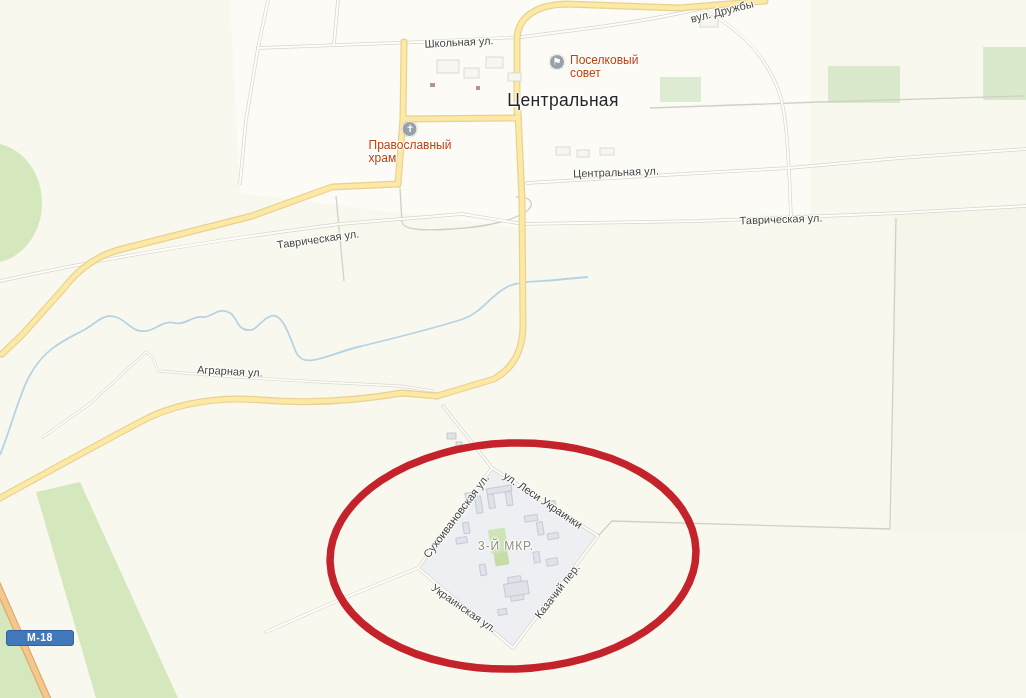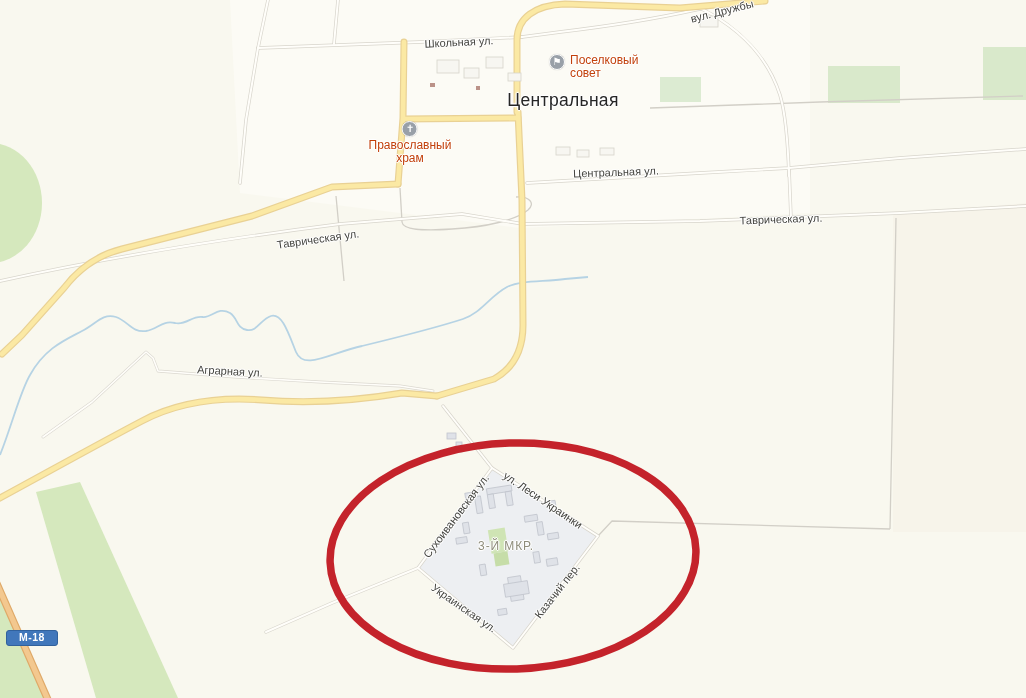--- a/index.html
+++ b/index.html
@@ -38,24 +38,24 @@
   .poi{position:absolute;display:flex;}
   .poi-icon{
     width:16px;height:16px;border-radius:50%;background:#99a0a8;
     color:#fff;display:flex;align-items:center;justify-content:center;
     font-size:10px;line-height:16px;border:1.5px solid #fdfdfd;
     box-sizing:border-box;box-shadow:0 0 1px rgba(0,0,0,.25);flex:0 0 16px;
   }
   .poi-text{font-size:12px;line-height:13px;color:#c2410c;}
   #poi-council{left:549px;top:54px;gap:5px;align-items:flex-start;}
   #poi-church{left:410px;top:121px;transform:translateX(-50%);flex-direction:column;align-items:center;}
-  #poi-church .poi-text{text-align:center;margin-top:2px;}
+  #poi-church .poi-text{margin-top:2px;}
   .road-badge{
     position:absolute;left:6px;top:630px;height:14px;line-height:13px;
-    padding:0 12px;background:#4177bb;border:1px solid #31619c;border-radius:3px;
+    padding:0 20px;background:#4177bb;border:1px solid #31619c;border-radius:3px;
     color:#fff;font-size:10.5px;font-weight:bold;letter-spacing:.5px;
   }
 </style>
 </head>
 <body>
 
 <div id="map">
 
   <svg width="1026" height="698" viewBox="0 0 1026 698">
 

